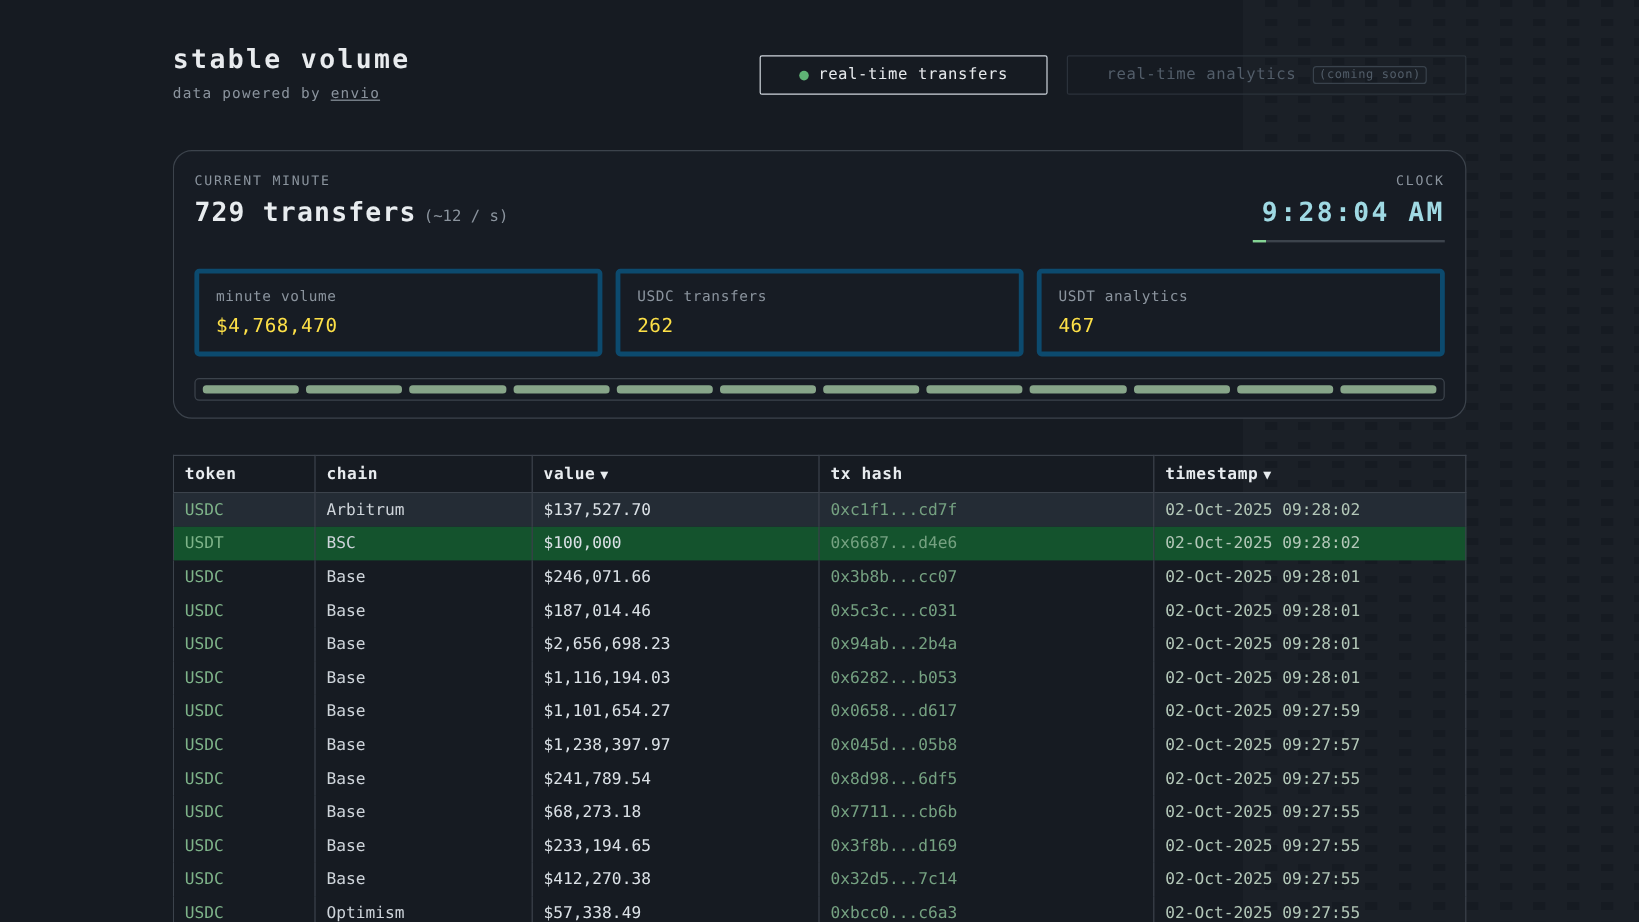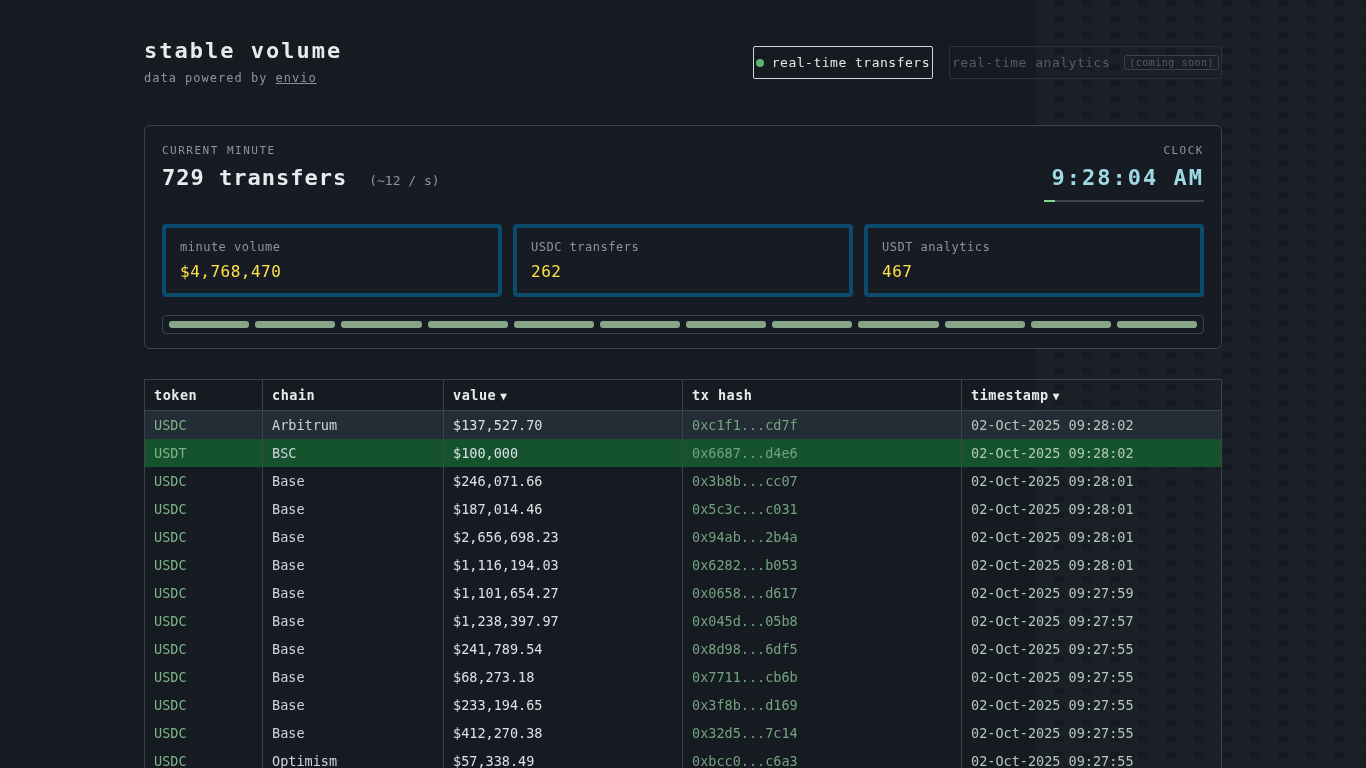--- a/index.html
+++ b/index.html
@@ -25,44 +25,44 @@
   .topbar { display: flex; justify-content: space-between; align-items: flex-start; }
   .brand h1 {
     margin: 0; font-size: 22px; font-weight: bold; letter-spacing: 2px; color: #e8ebee;
   }
   .subtitle { margin: 8px 0 0 0; font-size: 12px; color: #8b949e; letter-spacing: 1px; }
   .subtitle a { color: #8b949e; text-decoration: underline; cursor: pointer; }
   .tabs { display: flex; gap: 16px; margin-top: 8px; }
   .tab {
     display: inline-flex; align-items: center; gap: 8px;
     font-family: inherit; font-size: 13px; letter-spacing: 0.5px;
-    background: transparent; padding: 8px 2px; cursor: pointer;
+    background: transparent; padding: 8px 32px; cursor: pointer;
     border-radius: 2px;
     text-align: center;
   }
   .tab.active { border: 1px solid #cfd6dd; color: #e6e9ec; }
   .tab.disabled { border: 1px solid #2b323b; color: #525d69; cursor: default; }
   .dot { width: 8px; height: 8px; border-radius: 50%; background: #5fb375; display: inline-block; }
   .tab .badge {
     font-size: 10px; border: 1px solid #39424c; border-radius: 3px;
     padding: 1px 4px; color: #525d69; margin-left: 6px;
   }
 
   
   .panel {
     margin-top: 40px;
-    border: 1px solid #3c434c; border-radius: 6px;
+    border: 1px solid #3c434c; border-radius: 16px;
     padding: 18px 17px 14px 17px;
     background: #171c24;
   }
   .panel-top { display: flex; justify-content: space-between; align-items: flex-start; }
   .small-label { font-size: 11px; letter-spacing: 1.5px; color: #8b949e; }
   .count-line { margin-top: 8px; }
   .count { font-size: 22px; font-weight: bold; color: #e8ecef; letter-spacing: 1px; }
-  .rate { font-size: 13px; color: #8b949e; margin-left: 22px; }
+  .rate { font-size: 13px; color: #8b949e; margin-left: 6px; }
   .clock-wrap { text-align: right; }
   .clock { margin-top: 8px; font-size: 22px; font-weight: bold; color: #9fd9e3; letter-spacing: 2px; }
   .clock-progress { width: 160px; height: 2px; background: #3c434c; margin-top: 10px; margin-left: auto; }
   .clock-progress .fill { height: 100%; background: #84d494; width: 0; }
 
   .stats { display: flex; gap: 11px; margin-top: 22px; }
   .stat-box { flex: 1; border: 4px solid #0c4a6e; border-radius: 4px; padding: 12px 14px; }
   .stat-box .small-label { letter-spacing: 0.5px; font-size: 12px; text-transform: none; }
   .stat-value { margin-top: 8px; font-size: 16px; color: #fde047; letter-spacing: 0.5px; }
 

